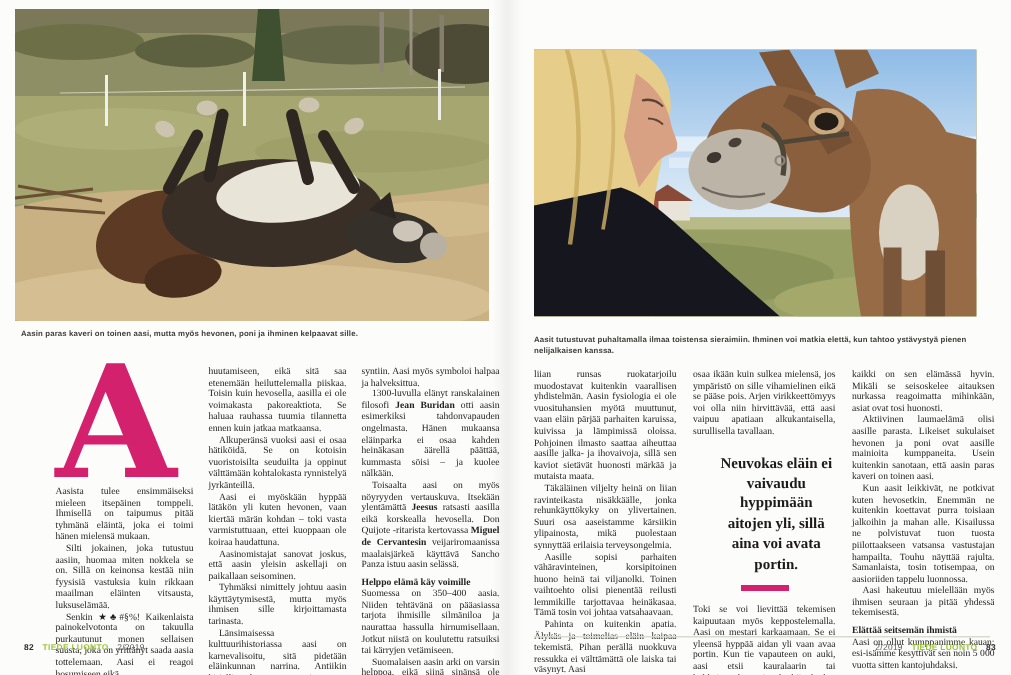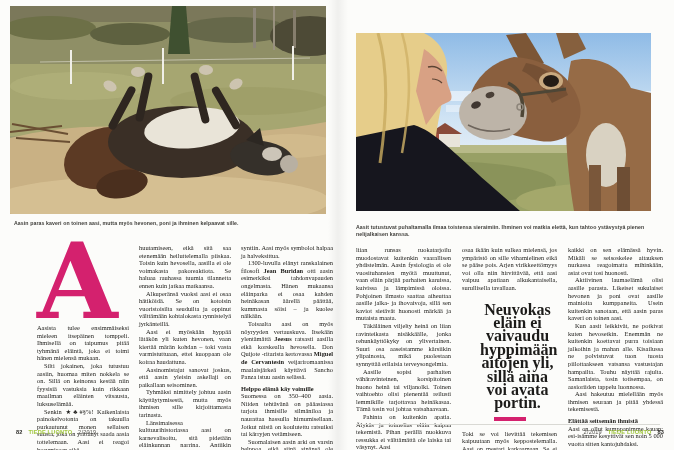--- a/index.html
+++ b/index.html
@@ -25,21 +25,21 @@
   .col:last-child{margin-right:0;}
   .dropcap{
     display:block;font-family:"DejaVu Serif", serif;font-weight:700;
     font-size:104px;line-height:76px;height:76px;color:#d4216e;
     text-indent:0;margin:0 0 4px 0;text-align:left;
   }
   .pullquote{
     margin:11px 2px 9px 2px;text-align:center;
   }
   .pullquote .pq-text{
-    font-size:16px;line-height:13.4px;font-weight:700;color:#1c1b19;
+    font-size:10px;line-height:13.4px;font-weight:700;color:#1c1b19;
     font-family:"Liberation Serif", serif;text-indent:0;text-align:center;margin-left:16px;
   }
   .pq-bar{width:32px;height:4px;background:#d4216e;margin:7px auto 0 auto;}
   .footer{
     position:absolute;font-family:"Liberation Sans", sans-serif;
     font-size:5.6px;font-weight:700;color:#2c2b28;letter-spacing:.2px;
   }
   .footer .brand{color:#9fc63b;margin:0 4px;}
   .footer .issue{font-weight:400;color:#55544f;}
   .rule{position:absolute;height:1px;background:#d9d9d4;}

